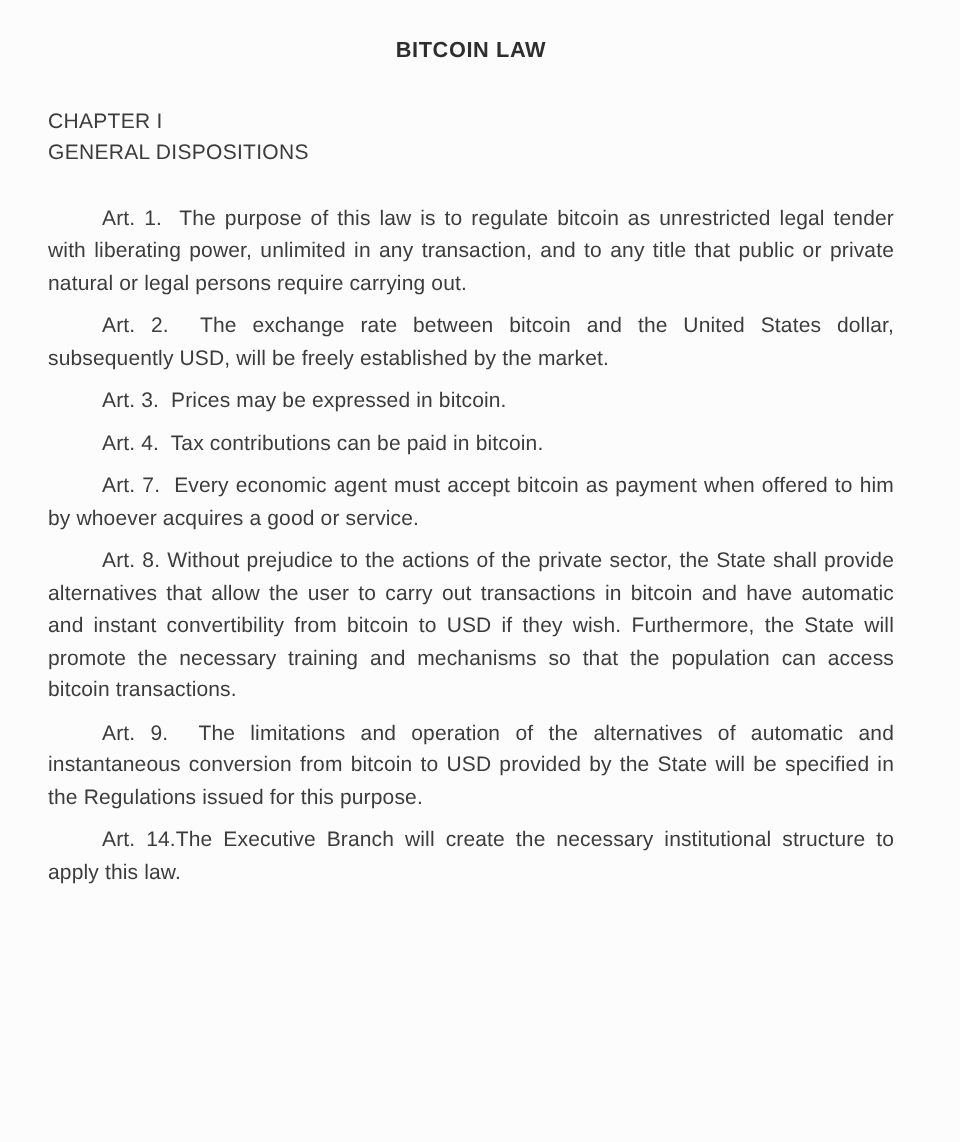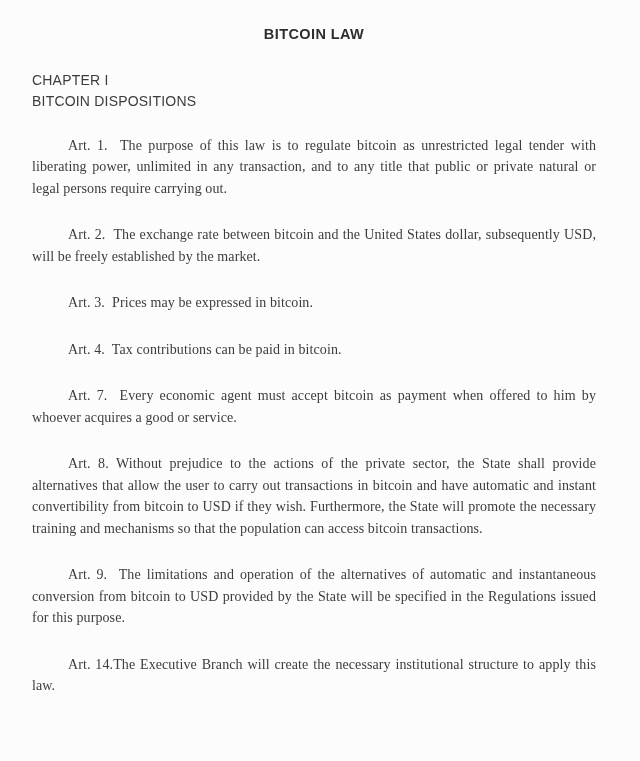--- a/index.html
+++ b/index.html
@@ -32,42 +32,41 @@
   .heading-group {
     margin-top: 24px;
     text-align: center;
   }
   .heading-line {
     margin: 0;
     text-align: left;
     letter-spacing: 0.2px;
   }
   .body-para {
-    margin: 25px 0;
+    margin: 7px 0;
     text-align: justify;
     letter-spacing: 0.1px;
-    font-family: Liberation Serif, serif;
   }
   .body-para.first {
     margin-top: 22px;
   }
   .indent {
     text-indent: 36px;
   }
 </style>
 </head>
 <body>
 
 <div class="page">
 
   <h1 class="doc-title">BITCOIN LAW</h1>
 
   <div class="heading-group">
     <p class="heading-line">CHAPTER I</p>
-    <p class="heading-line">BITCOIN DISPOSITIONS</p>
+    <p class="heading-line">GENERAL DISPOSITIONS</p>
   </div>
 
   <p class="body-para indent first">Art. 1.&nbsp; The purpose of this law is to regulate bitcoin as unrestricted legal tender with liberating power, unlimited in any transaction, and to any title that public or private natural or legal persons require carrying out.</p>
 
 
   <p class="body-para indent">Art. 2.&nbsp; The exchange rate between bitcoin and the United States dollar, subsequently USD, will be freely established by the market.</p>
 
   <p class="body-para indent">Art. 3.&nbsp; Prices may be expressed in bitcoin.</p>
 
   <p class="body-para indent">Art. 4.&nbsp; Tax contributions can be paid in bitcoin.</p>

